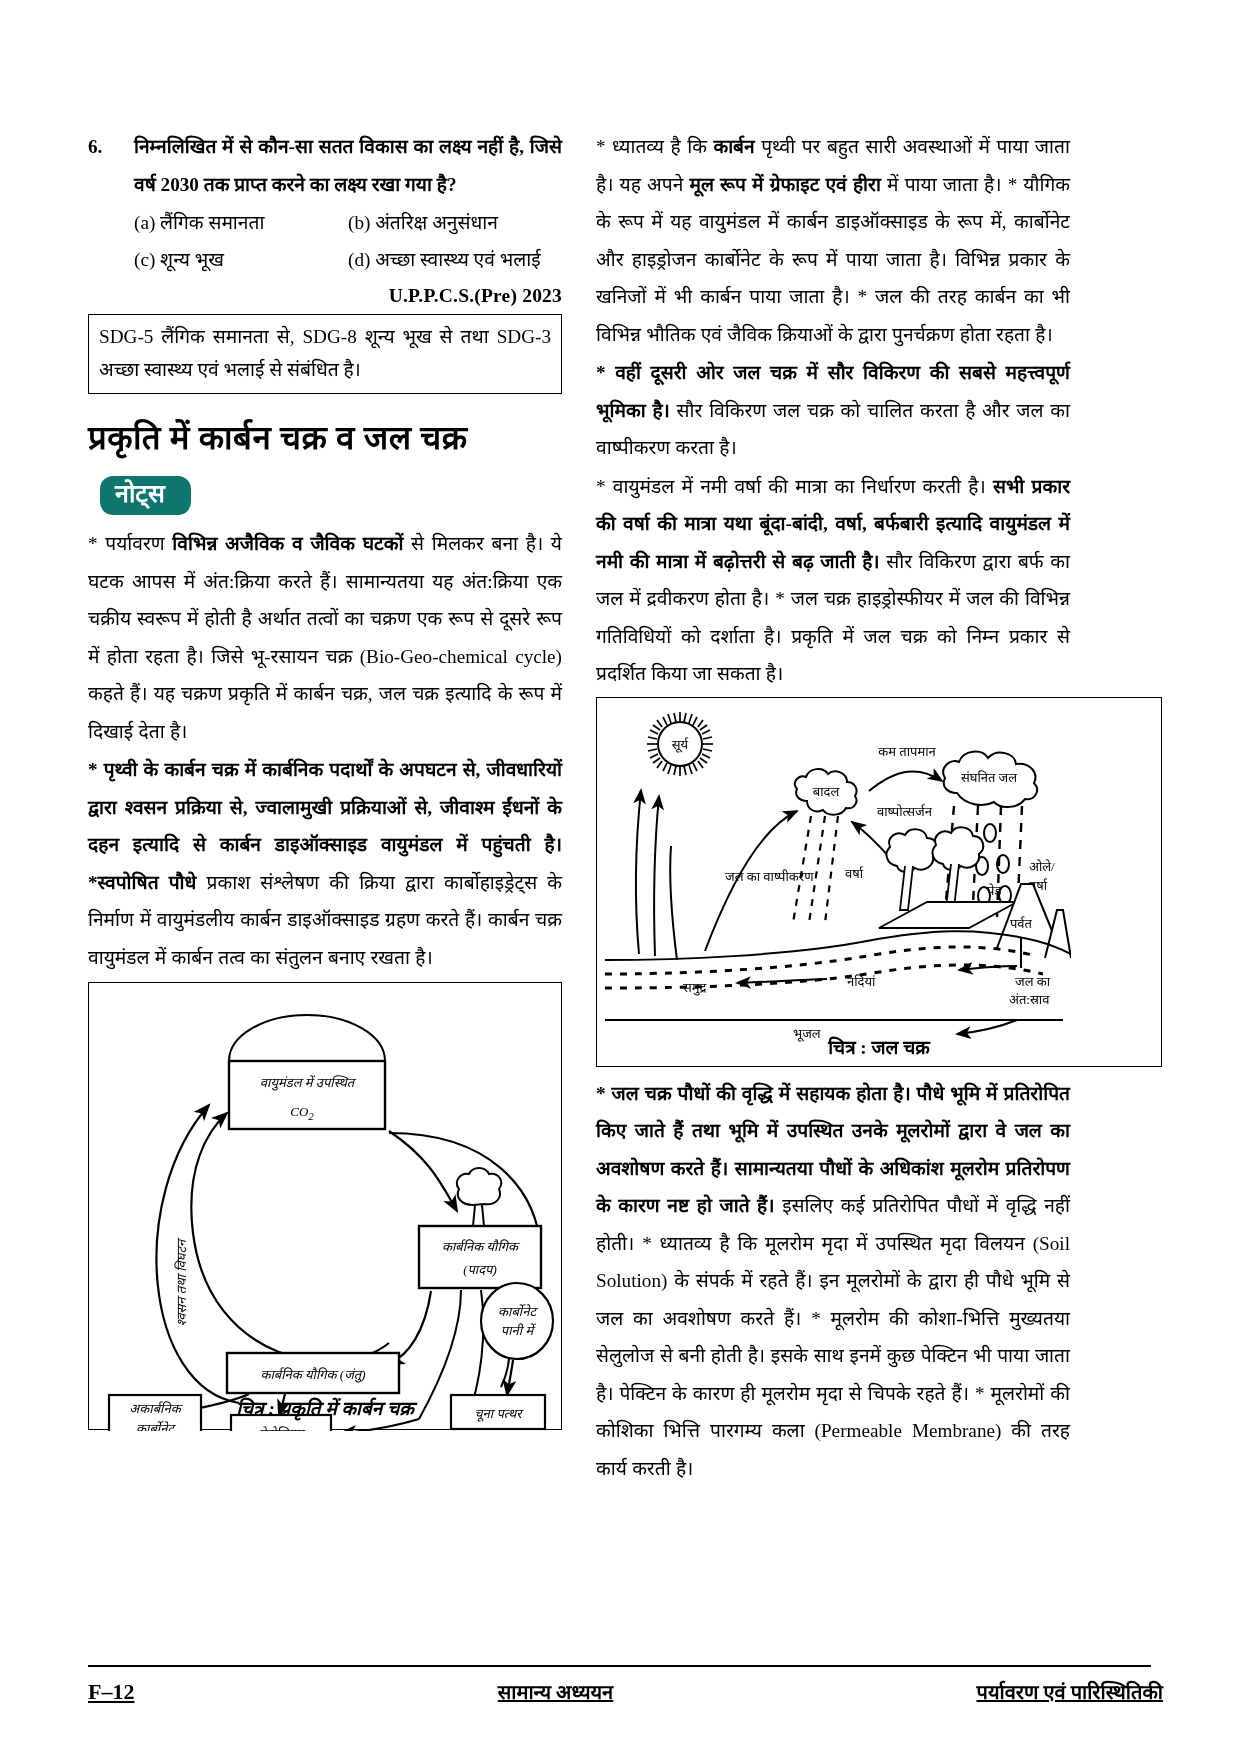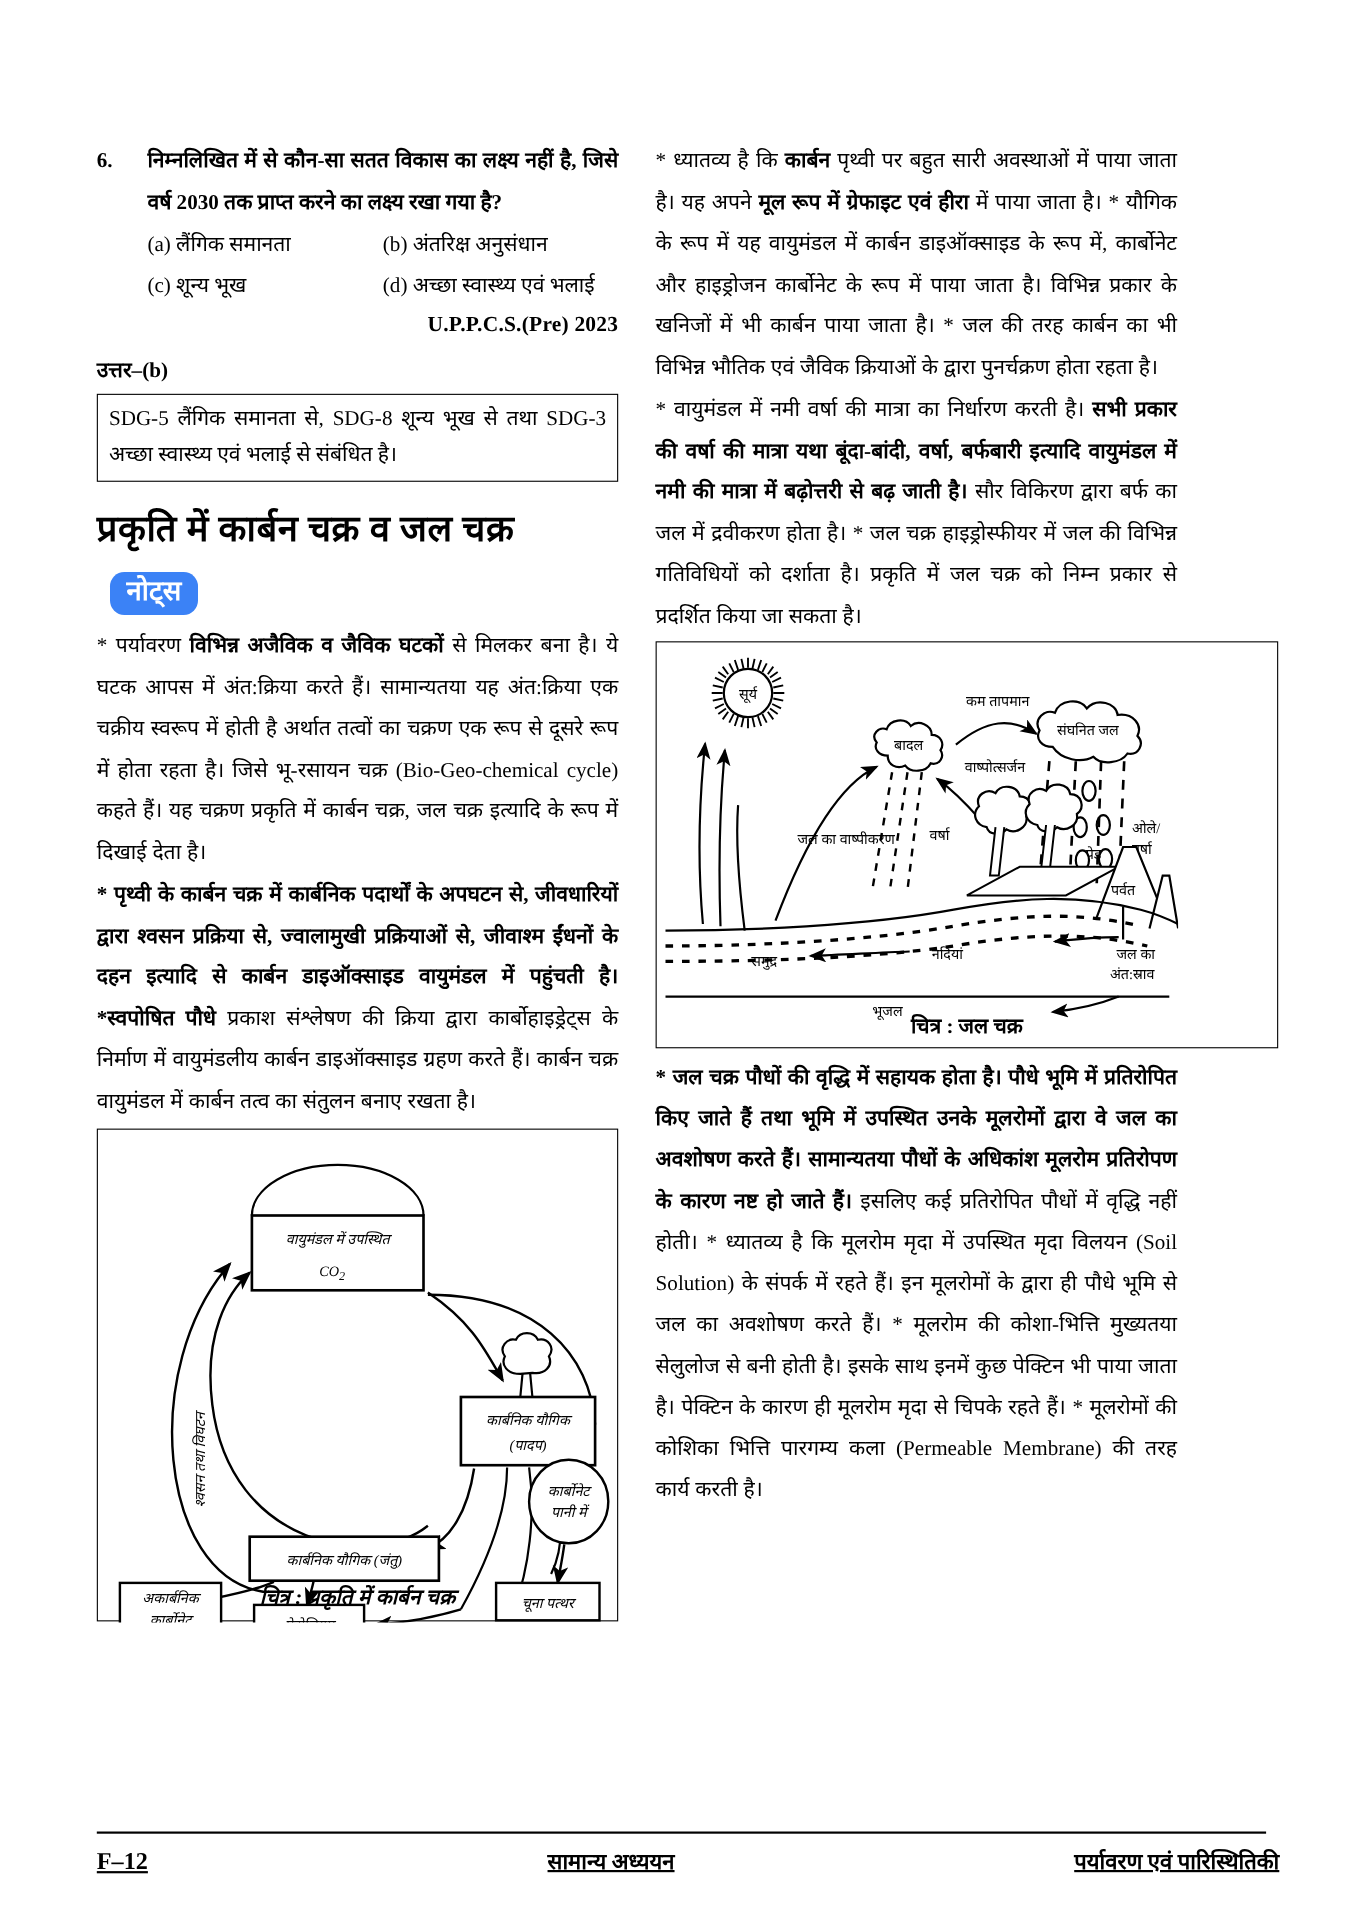--- a/index.html
+++ b/index.html
@@ -88,24 +88,24 @@
   .chapter {
     text-align: left;
     font-size: 33px;
     font-weight: bold;
     line-height: 44px;
     margin: 22px 0 14px 0;
     letter-spacing: 0.5px;
   }
   .notes-tag {
     display: inline-block;
-    background: #3b82f6;
+    background: #0f766e;
     color: #fff;
     border-radius: 13px;
-    padding: 2px 15px 6px 15px;
+    padding: 2px 26px 6px 15px;
     font-size: 25px;
     font-weight: bold;
     line-height: 31px;
     margin: 2px 0 10px 12px;
   }
 
   
   .figbox {
     border: 1.8px solid #000;
     box-sizing: border-box;
@@ -164,21 +164,20 @@
 
       <div class="options">
         <div class="opt">(a) लैंगिक समानता</div>
         <div class="opt">(b) अंतरिक्ष अनुसंधान</div>
         <div class="opt">(c) शून्य भूख</div>
         <div class="opt">(d) अच्छा स्वास्थ्य एवं भलाई</div>
       </div>
 
       <div class="src">U.P.P.C.S.(Pre) 2023</div>
 
-      <div class="ans">उत्तर–(b)</div>
 
       <div class="ansbox">SDG-5 लैंगिक समानता से, SDG-8 शून्य भूख से तथा SDG-3 अच्छा स्वास्थ्य एवं भलाई से संबंधित है।</div>
 
       <div class="chapter">प्रकृति में कार्बन चक्र व जल चक्र</div>
 
       <div><span class="notes-tag">नोट्स</span></div>
 
       <div class="txt">
         <span>* पर्यावरण </span><span class="b">विभिन्न अजैविक व जैविक घटकों</span><span> से मिलकर बना है। ये घटक आपस में अंत:क्रिया करते हैं। सामान्यतया यह अंत:क्रिया एक चक्रीय स्वरूप में होती है अर्थात तत्वों का चक्रण एक रूप से दूसरे रूप में होता रहता है। जिसे भू-रसायन चक्र (Bio-Geo-chemical cycle) कहते हैं। यह चक्रण प्रकृति में कार्बन चक्र, जल चक्र इत्यादि के रूप में दिखाई देता है।</span>
       </div>
@@ -262,20 +261,23 @@
       </div>
 
     </div>
 
     <div class="col right">
 
       <div class="txt">
         <span>* ध्यातव्य है कि </span><span class="b">कार्बन</span><span> पृथ्वी पर बहुत सारी अवस्थाओं में पाया जाता है। यह अपने </span><span class="b">मूल रूप में ग्रेफाइट एवं हीरा</span><span> में पाया जाता है। * यौगिक के रूप में यह वायुमंडल में कार्बन डाइऑक्साइड के रूप में, कार्बोनेट और हाइड्रोजन कार्बोनेट के रूप में पाया जाता है। विभिन्न प्रकार के खनिजों में भी कार्बन पाया जाता है। * जल की तरह कार्बन का भी विभिन्न भौतिक एवं जैविक क्रियाओं के द्वारा पुनर्चक्रण होता रहता है।</span>
       </div>
 
+      <div class="txt">
+        <span class="b">* वहीं दूसरी ओर जल चक्र में सौर विकिरण की सबसे महत्त्वपूर्ण भूमिका है।</span><span> सौर विकिरण जल चक्र को चालित करता है और जल का वाष्पीकरण करता है।</span>
+      </div>
 
       <div class="txt">
         <span>* वायुमंडल में नमी वर्षा की मात्रा का निर्धारण करती है। </span><span class="b">सभी प्रकार की वर्षा की मात्रा यथा बूंदा-बांदी, वर्षा, बर्फबारी इत्यादि वायुमंडल में नमी की मात्रा में बढ़ोत्तरी से बढ़ जाती है।</span><span> सौर विकिरण द्वारा बर्फ का जल में द्रवीकरण होता है। * जल चक्र हाइड्रोस्फीयर में जल की विभिन्न गतिविधियों को दर्शाता है। प्रकृति में जल चक्र को निम्न प्रकार से प्रदर्शित किया जा सकता है।</span>
       </div>
 
       <div class="figbox fig-right">
         <svg viewBox="0 0 474 370" width="474" height="370">
           <defs>
             <marker id="ah2" markerWidth="9" markerHeight="9" refX="7" refY="3.2" orient="auto">
               <path d="M0,0 L8,3.2 L0,6.4 L2,3.2 z" fill="#000"></path>

